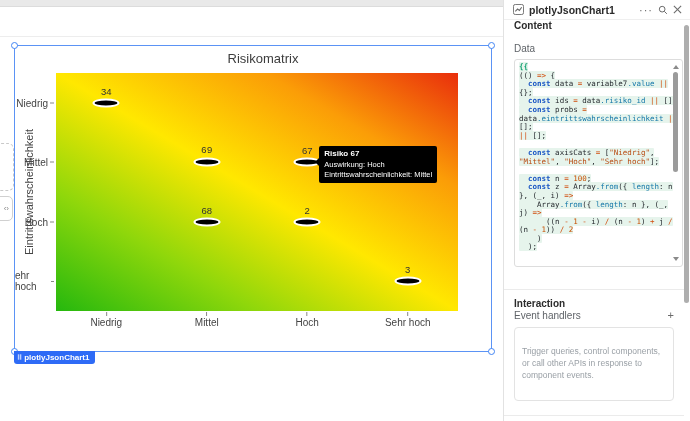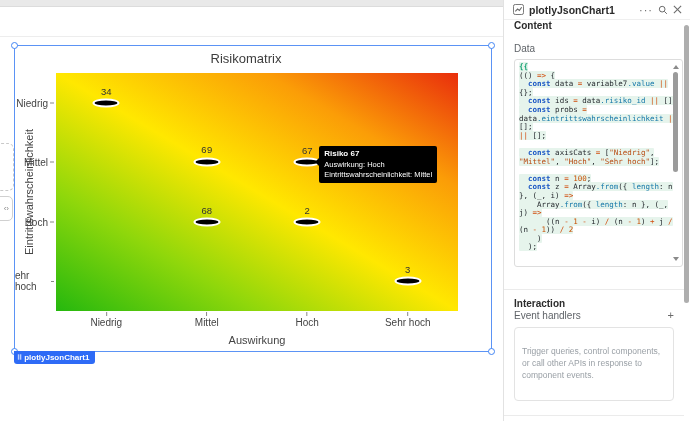--- a/index.html
+++ b/index.html
@@ -16,21 +16,21 @@
   
   .frame { position:absolute; left:14px; top:45px; width:478px; height:307px; border:1px solid #5b93f5; background:#fff; }
   .handle { position:absolute; width:7px; height:7px; border-radius:50%; background:#fff; border:1px solid #4285f4; }
   .h-tl { left:-4px; top:-4px; } .h-tr { right:-4px; top:-4px; }
   .h-bl { left:-4px; bottom:-4px; } .h-br { right:-4px; bottom:-4px; }
   .tag { position:absolute; left:-1px; top:100%; background:#2e6bf6; color:#fff; font-size:8px; font-weight:bold;
          padding:2px 6px 2px 3px; border-radius:0 0 3px 3px; display:flex; align-items:center; gap:2px; cursor:grab; }
   .tag .dots { font-size:7px; opacity:.85; }
 
   
-  .chart-title { position:absolute; left:30px; top:5px; width:402px; text-align:center; font-size:13px; color:#3d3d3d; }
+  .chart-title { position:absolute; left:47px; top:5px; width:402px; text-align:center; font-size:13px; color:#3d3d3d; }
   .plot { position:absolute; left:41px; top:27px; width:402px; height:238px;
           background:linear-gradient(to top right,#25b80e 0%,#8fd70b 25%,#ffe800 50%,#fb9d07 76%,#e92e0c 100%); }
   .pt { position:absolute; width:27px; height:9px; background:#000; border:2px solid #fff; border-radius:50%; transform:translate(-50%,-50%); }
   .ptl { position:absolute; bottom:9px; left:50%; transform:translateX(-50%); font-size:9.5px; color:#333; font-weight:500; }
   .tooltip { position:absolute; left:calc(62.5% + 12px); top:calc(37.5% - 16px); background:#000; color:#fff; border-radius:2px;
              padding:3px 5px; font-size:7.5px; line-height:1.32; white-space:nowrap; z-index:5; }
   .tooltip::before { content:""; position:absolute; left:-8px; top:12px; border:4px solid transparent; border-right-color:#000; }
   .tooltip .tt-title { font-size:8px; font-weight:bold; }
   .y-title { position:absolute; left:14px; top:146px; transform:translate(-50%,-50%) rotate(-90deg); white-space:nowrap; font-size:11px; color:#444; }
   .x-title { position:absolute; left:41px; top:288px; width:402px; text-align:center; font-size:11px; color:#444; }
@@ -154,21 +154,20 @@
         </div>
         <div class="xtick" style="left: 62.5%;">
           <i></i>
           <span>Hoch</span>
         </div>
         <div class="xtick" style="left: 87.5%;">
           <i></i>
           <span>Sehr hoch</span>
         </div>
       </div>
-    <div class="x-title">Auswirkung</div>
 
     <div class="tag">
       <span class="dots">⠿</span>
       <span>plotlyJsonChart1</span>
     </div>
   </div>
 
   <div class="panel">
     <div class="panel-header">
       <span class="ph-ic">

